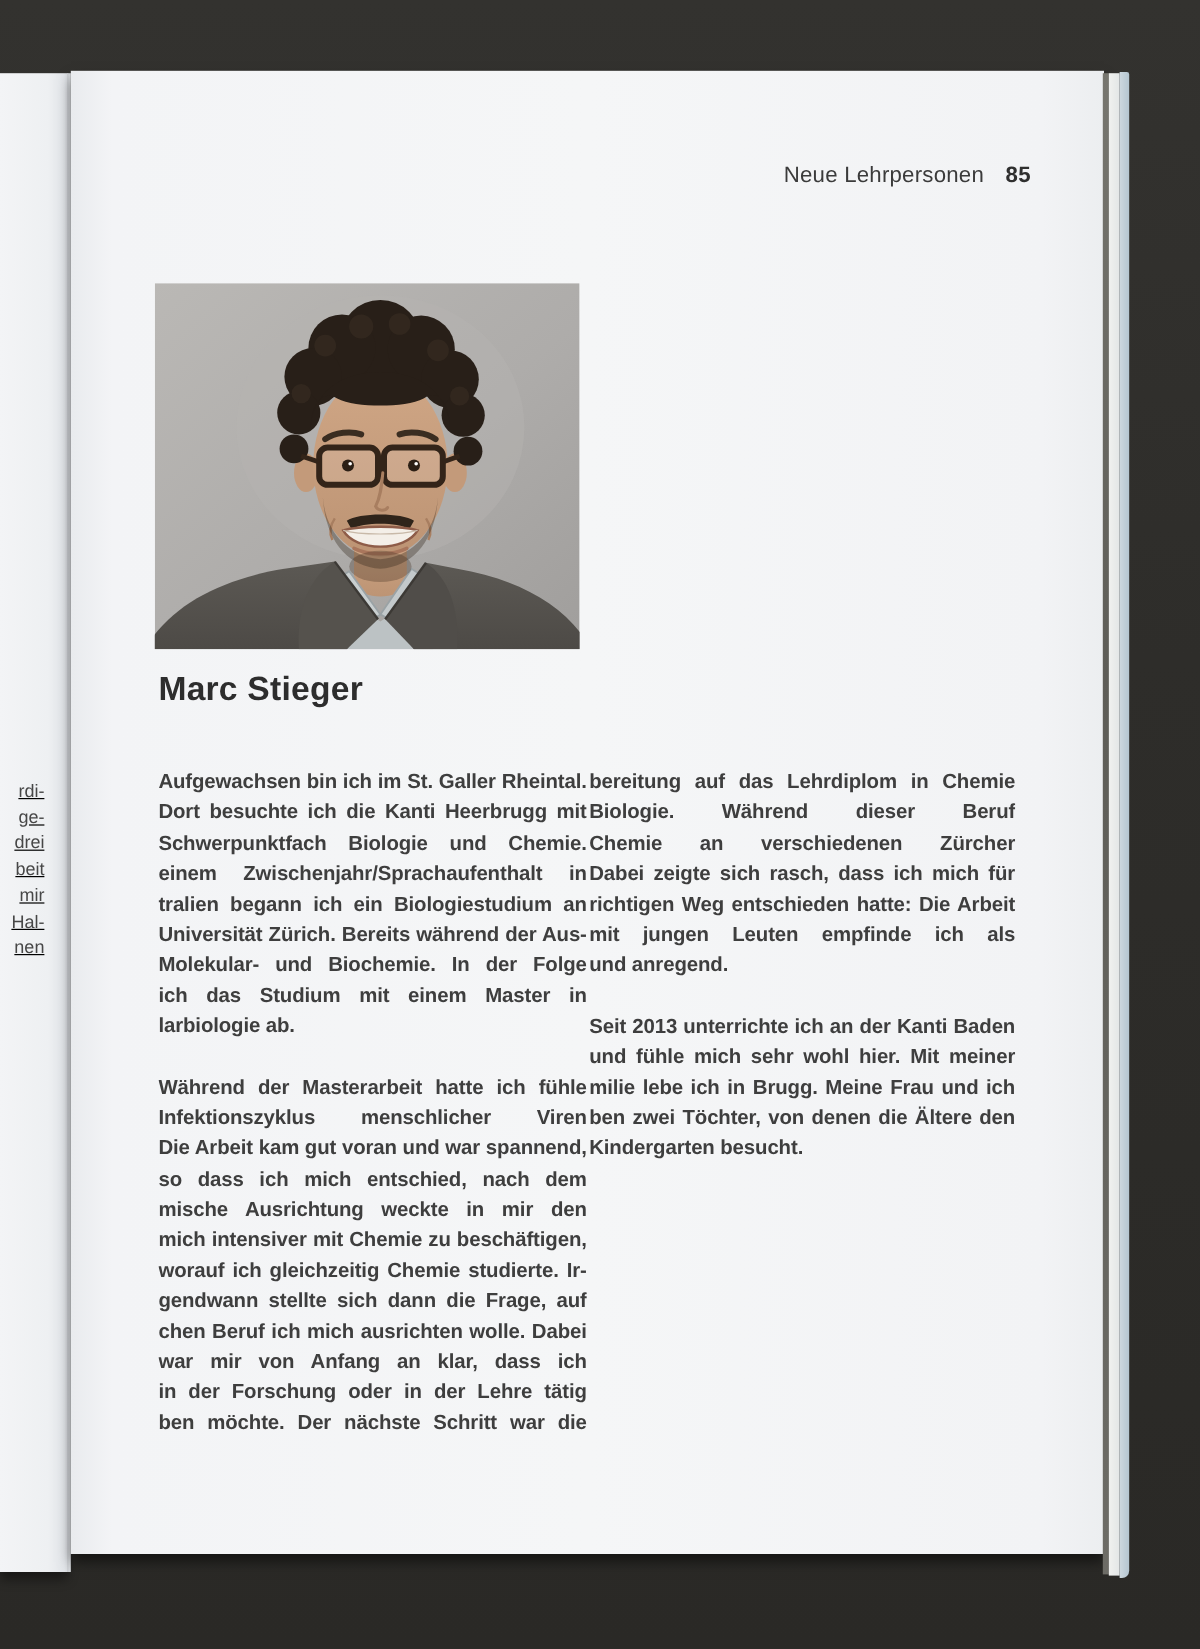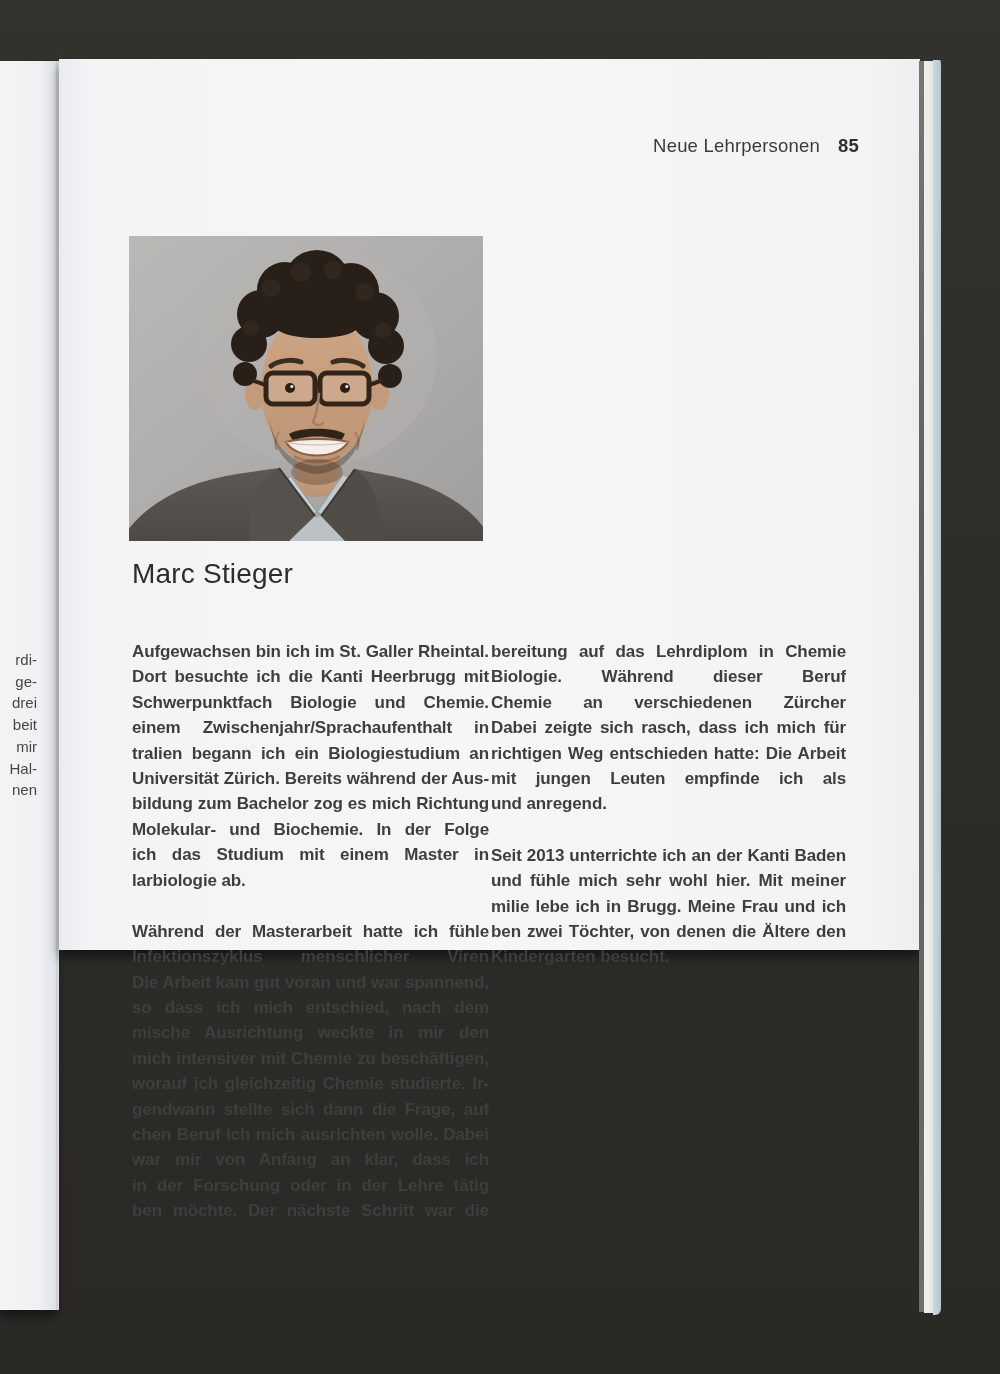--- a/index.html
+++ b/index.html
@@ -4,40 +4,40 @@
 <style>
   html,body{margin:0;padding:0;background:#2e2d2a;}
   .scene{position:relative;width:1000px;height:1374px;overflow:hidden;
          background:linear-gradient(180deg,#33322f 0%,#2e2d2a 40%,#2a2926 100%);
          font-family:"Liberation Sans","DejaVu Sans",sans-serif;}
 
   
   .left-page{position:absolute;left:0;top:61px;width:57px;height:1249px;
              background:linear-gradient(90deg,#f3f4f6 0%,#eef0f2 70%,#e2e5e9 94%,#d8dbdf 100%);
              box-shadow:0 7px 9px rgba(0,0,0,.45);}
-  .fragments{position:absolute;left:0;top:588px;width:37px;}
+  .fragments{position:absolute;left:0;top:588px;width:37px;text-decoration:underline;}
   .frag-line{font-size:15px;line-height:21.7px;text-align:right;color:#474747;letter-spacing:0;}
 
   
   .gutter{position:absolute;left:56px;top:61px;width:3px;height:1249px;
           background:linear-gradient(90deg,#c9ccd0,#dfe2e5);}
 
   
-  .main-page{position:absolute;left:59px;top:59px;width:861px;height:891px;
+  .main-page{position:absolute;left:59px;top:59px;width:861px;height:1236px;
              background:linear-gradient(90deg,#e9ebee 0%,#f3f4f6 4%,#f5f6f7 50%,#f2f3f5 94%,#eceef0 100%);
              box-shadow:0 7px 10px rgba(0,0,0,.5);}
 
   .page-header{position:absolute;top:76px;right:61px;font-size:18.5px;line-height:22px;
                color:#3b3b3b;letter-spacing:.2px;}
   .page-header .pagenum{font-weight:bold;color:#2f2f2f;margin-left:18px;}
 
   .portrait{position:absolute;left:70px;top:177px;width:354px;height:305px;display:block;}
 
   .person-name{position:absolute;left:73px;top:498px;margin:0;font-size:28px;line-height:34px;
-               font-weight:normal;color:#2d2d2d;letter-spacing:.2px;}
+               font-weight:bold;color:#2d2d2d;letter-spacing:.2px;}
 
   .col{position:absolute;top:580px;font-weight:bold;}
   .col-left{left:73px;width:357px;}
   .col-right{left:432px;width:355px;}
   .para + .para{margin-top:26px;}
   .tline{font-size:17px;height:25.4px;line-height:25.4px;overflow:hidden;
          text-align:justify;text-align-last:justify;color:#3e3e3e;letter-spacing:-0.1px;}
   .tline.end{text-align-last:left;}
 
   
@@ -165,21 +165,20 @@
     <h1 class="person-name">Marc Stieger</h1>
 
     <div class="col col-left">
         <div class="para">
           <div class="tline">Aufgewachsen bin ich im St. Galler Rheintal.</div>
           <div class="tline">Dort besuchte ich die Kanti Heerbrugg mit</div>
           <div class="tline">Schwerpunktfach Biologie und Chemie. Nach</div>
           <div class="tline">einem Zwischenjahr/Sprachaufenthalt in Aus-</div>
           <div class="tline">tralien begann ich ein Biologiestudium an der</div>
           <div class="tline">Universität Zürich. Bereits während der Aus-</div>
-          <div class="tline">bildung zum Bachelor zog es mich Richtung</div>
           <div class="tline">Molekular- und Biochemie. In der Folge schloss</div>
           <div class="tline">ich das Studium mit einem Master in Moleku-</div>
           <div class="tline end">larbiologie ab.</div>
         </div>
         <div class="para">
           <div class="tline">Während der Masterarbeit hatte ich fühle den</div>
           <div class="tline">Infektionszyklus menschlicher Viren geforscht.</div>
           <div class="tline">Die Arbeit kam gut voran und war spannend,</div>
           <div class="tline">so dass ich mich entschied, nach dem Studi-</div>
           <div class="tline">mische Ausrichtung weckte in mir den Wunsch,</div>

